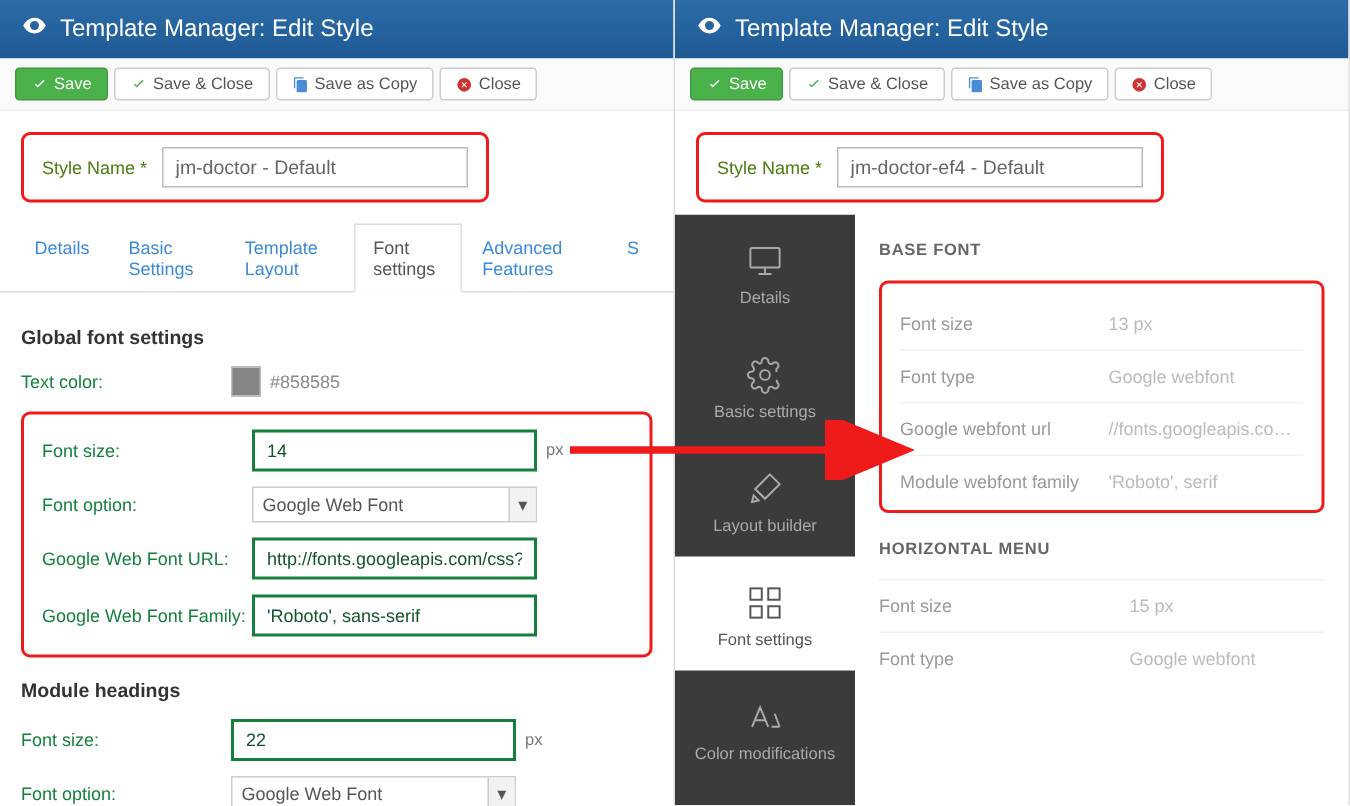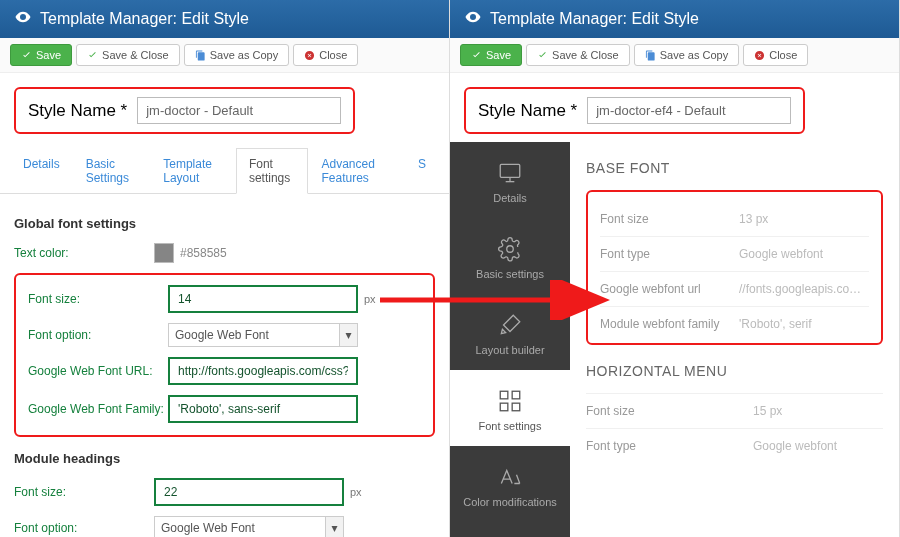--- a/index.html
+++ b/index.html
@@ -10,21 +10,21 @@
 .header-bar { background: linear-gradient(#2c6ca8, #1e5a94); color: #fff; padding: 8px 14px; display: flex; align-items: center; gap: 8px; font-size: 16px; }
 .eye-icon svg { width: 18px; height: 18px; fill: #fff; }
 .toolbar { padding: 6px 10px; display: flex; gap: 4px; border-bottom: 1px solid #eee; background: #fafafa; }
 .btn { display: inline-flex; align-items: center; gap: 4px; padding: 4px 10px; border: 1px solid #ccc; border-radius: 3px; background: #fff; font-size: 11px; color: #555; cursor: pointer; }
 .btn.green { background: #4bb24b; border-color: #3e9a3e; color: #fff; }
 .btn.red-icon svg { fill: #c33; }
 .btn.green svg, .btn svg { width: 11px; height: 11px; fill: currentColor; }
 .btn.check svg { fill: #4bb24b; }
 .btn.copy svg { fill: #4b8cd6; }
 .style-row { padding: 14px 14px 8px; display: flex; align-items: center; gap: 8px; }
-.style-label { color: #000000; font-size: 17px; }
+.style-label { color: #4d7c0f; font-size: 12px; }
 .style-input { border: 1px solid #bbb; padding: 5px 8px; font-size: 13px; color: #666; width: 204px; }
 .highlight-red { border: 2px solid #ef1a1a; border-radius: 6px; padding: 8px 12px; display: flex; align-items: center; gap: 10px; }
 .tabs-h { display: flex; gap: 0; border-bottom: 1px solid #ddd; padding: 0 10px; margin-top: 6px; }
 .tabs-h .tab { padding: 8px 12px; font-size: 12px; color: #3b8ad8; cursor: pointer; border: 1px solid transparent; border-bottom: none; }
 .tabs-h .tab.active { color: #555; border-color: #ddd; border-bottom: 1px solid #fff; margin-bottom: -1px; background: #fff; }
 .form-area { padding: 12px 14px; overflow-y: auto; }
 .section-title { font-weight: bold; color: #333; margin: 10px 0 12px; font-size: 13px; }
 .frow { display: flex; align-items: center; margin-bottom: 10px; }
 .flabel { width: 140px; color: #15803d; font-size: 12px; }
 .finput { flex: 1; border: 2px solid #15803d; padding: 5px 8px; font-size: 12px; color: #14532d; background: #fff; max-width: 190px; }
@@ -36,21 +36,21 @@
 .red-box { border: 2px solid #ef1a1a; border-radius: 6px; padding: 10px 12px 2px; margin-bottom: 14px; }
 
 
 .right-body { flex: 1; display: flex; overflow: hidden; }
 .vnav { width: 120px; background: #3b3b3b; display: flex; flex-direction: column; }
 .vnav-item { padding: 18px 6px 14px; text-align: center; color: #aaa; font-size: 11px; cursor: pointer; }
 .vnav-item.active { background: #fff; color: #555; }
 .vnav-item svg { width: 26px; height: 26px; stroke: currentColor; fill: none; stroke-width: 1.2; margin-bottom: 6px; display: block; margin-left: auto; margin-right: auto; }
 .vnav-item.active svg { stroke: #555; }
 .right-content { flex: 1; padding: 18px 16px; overflow: hidden; }
-.rc-title { font-size: 14px; font-weight: normal; color: #666; letter-spacing: 0.5px; margin-bottom: 14px; }
+.rc-title { font-size: 11px; font-weight: bold; color: #666; letter-spacing: 0.5px; margin-bottom: 14px; }
 .rrow { display: flex; align-items: flex-start; padding: 10px 0; border-top: 1px solid #f0f0f0; }
 .rrow:first-child { border-top: none; }
 .rlabel { flex: 1; color: #999; font-size: 12px; }
 .rval { color: #bbb; font-size: 12px; width: 130px; overflow: hidden; white-space: nowrap; text-overflow: ellipsis; }
 
 
 .arrow { position: absolute; left: 380px; top: 280px; z-index: 50; }
 .arrow svg { width: 240px; height: 40px; }
 </style>
 </head>

